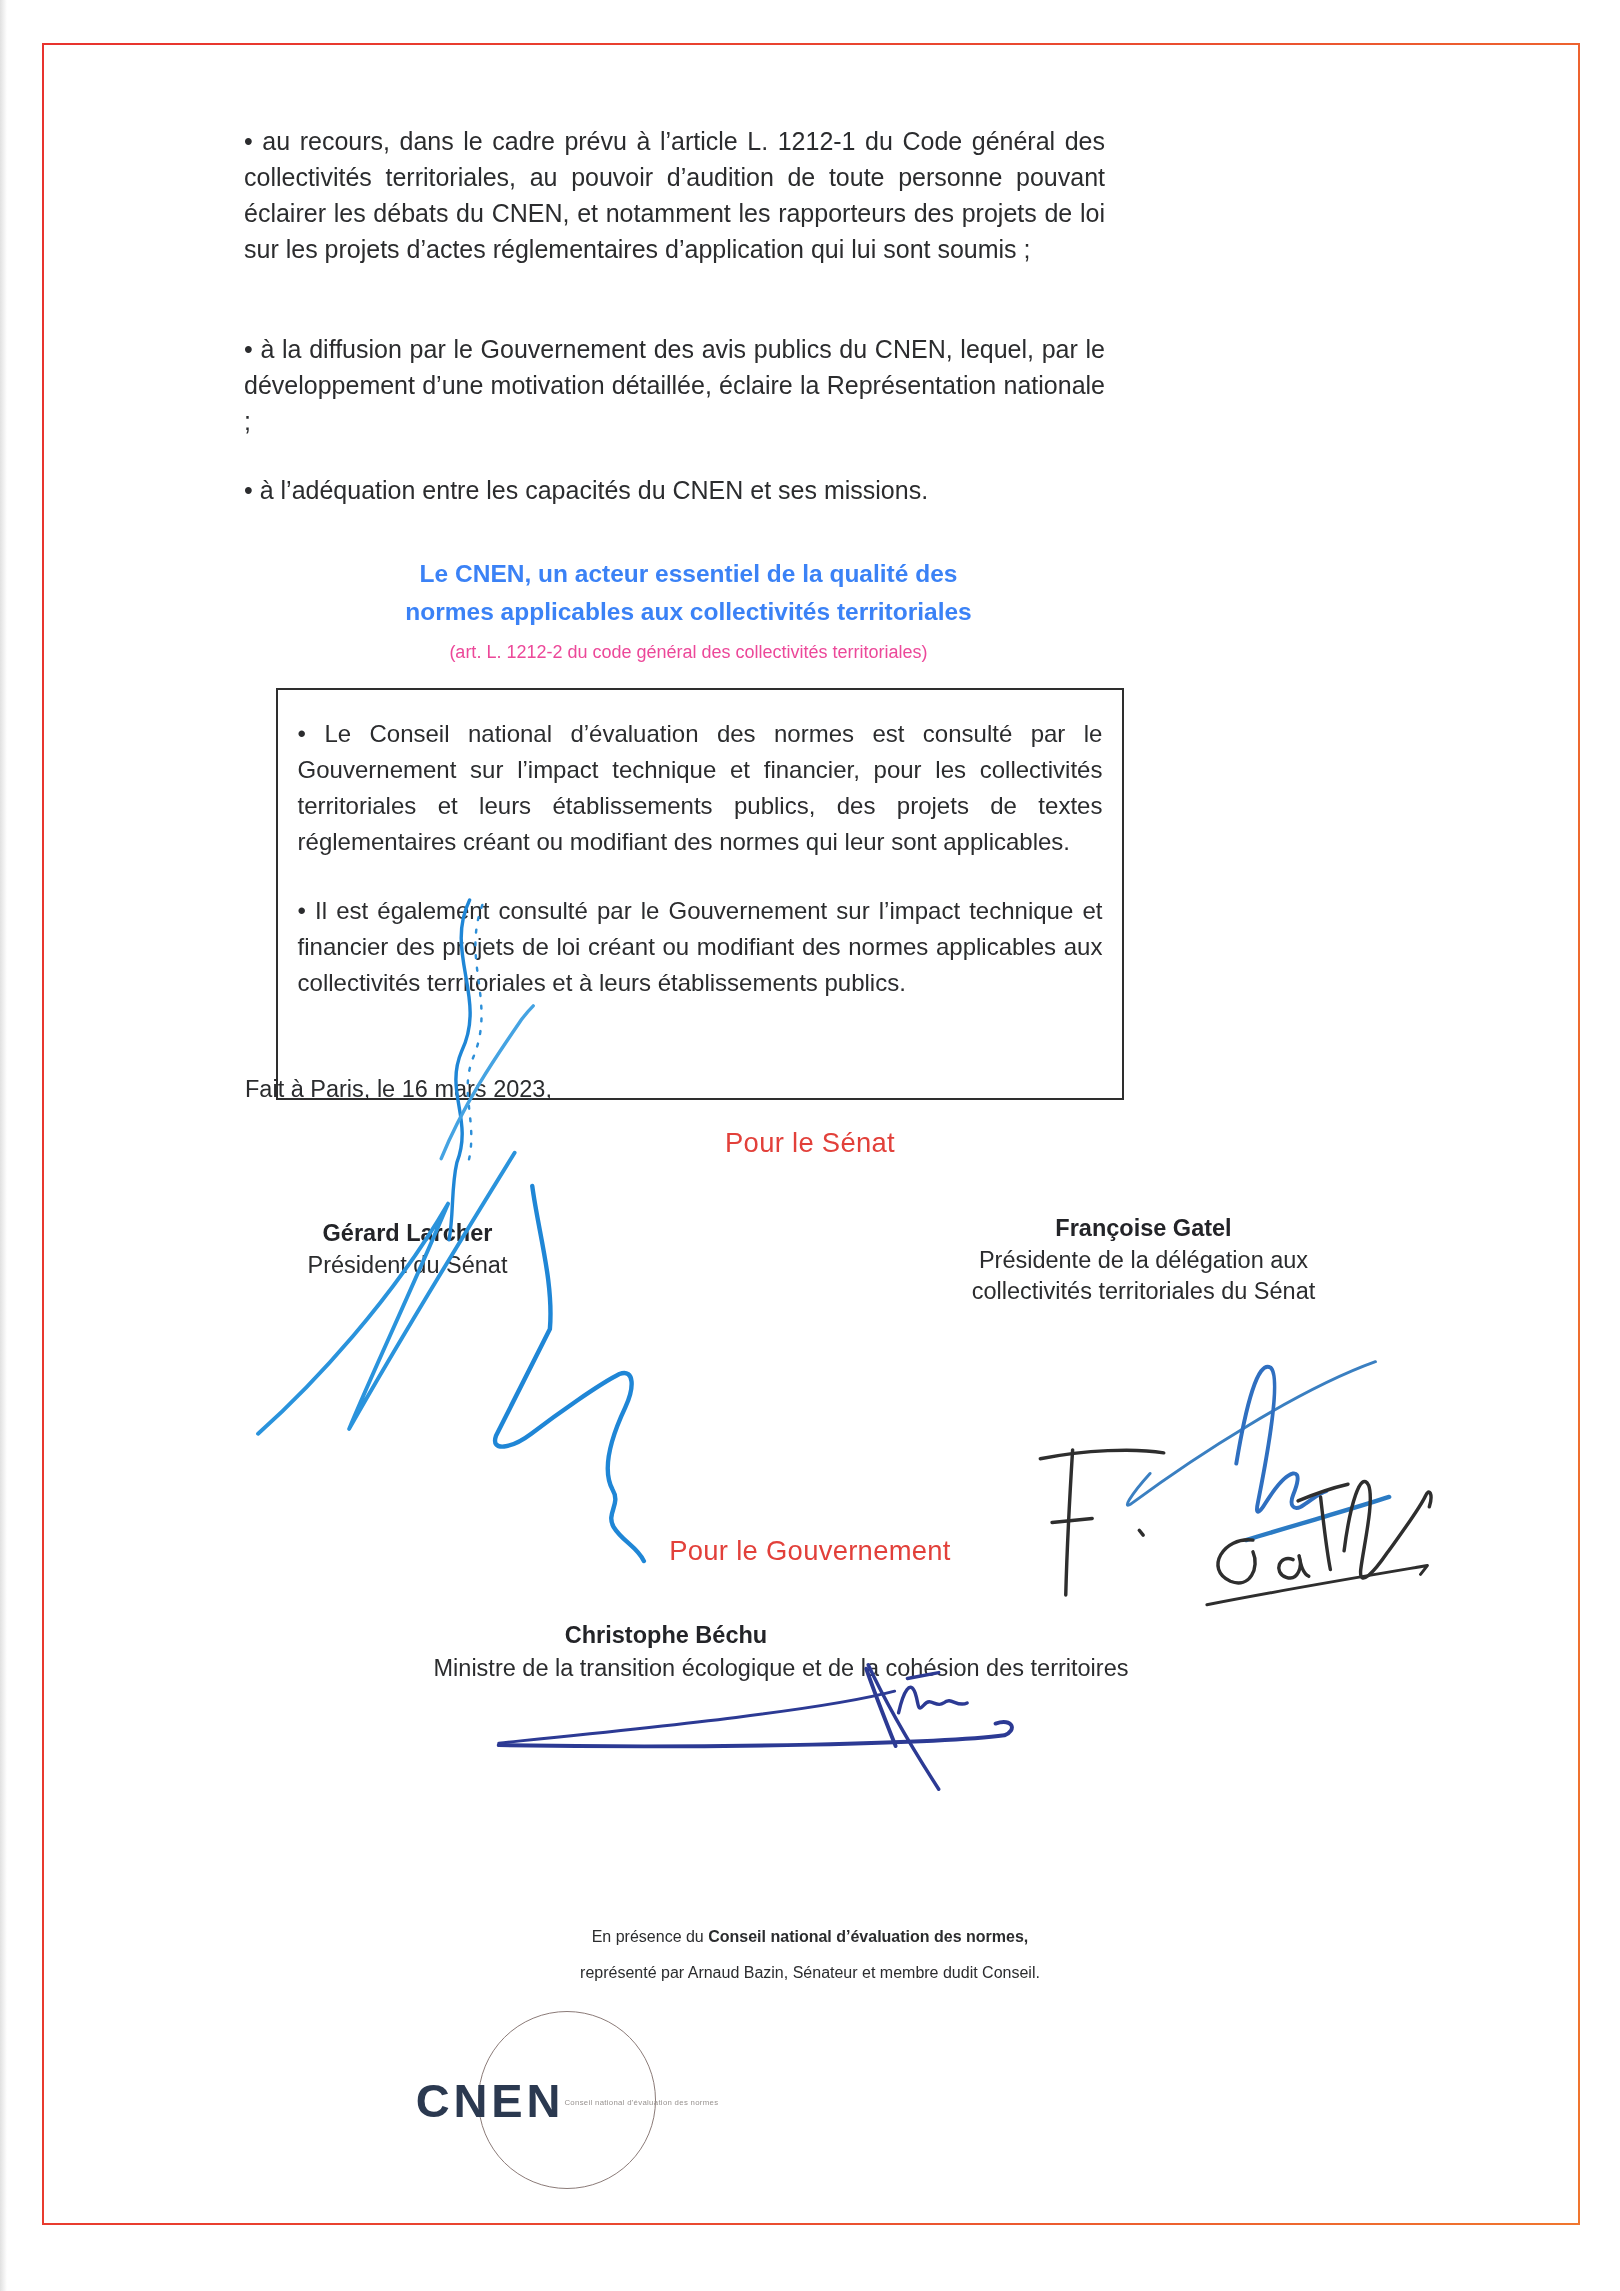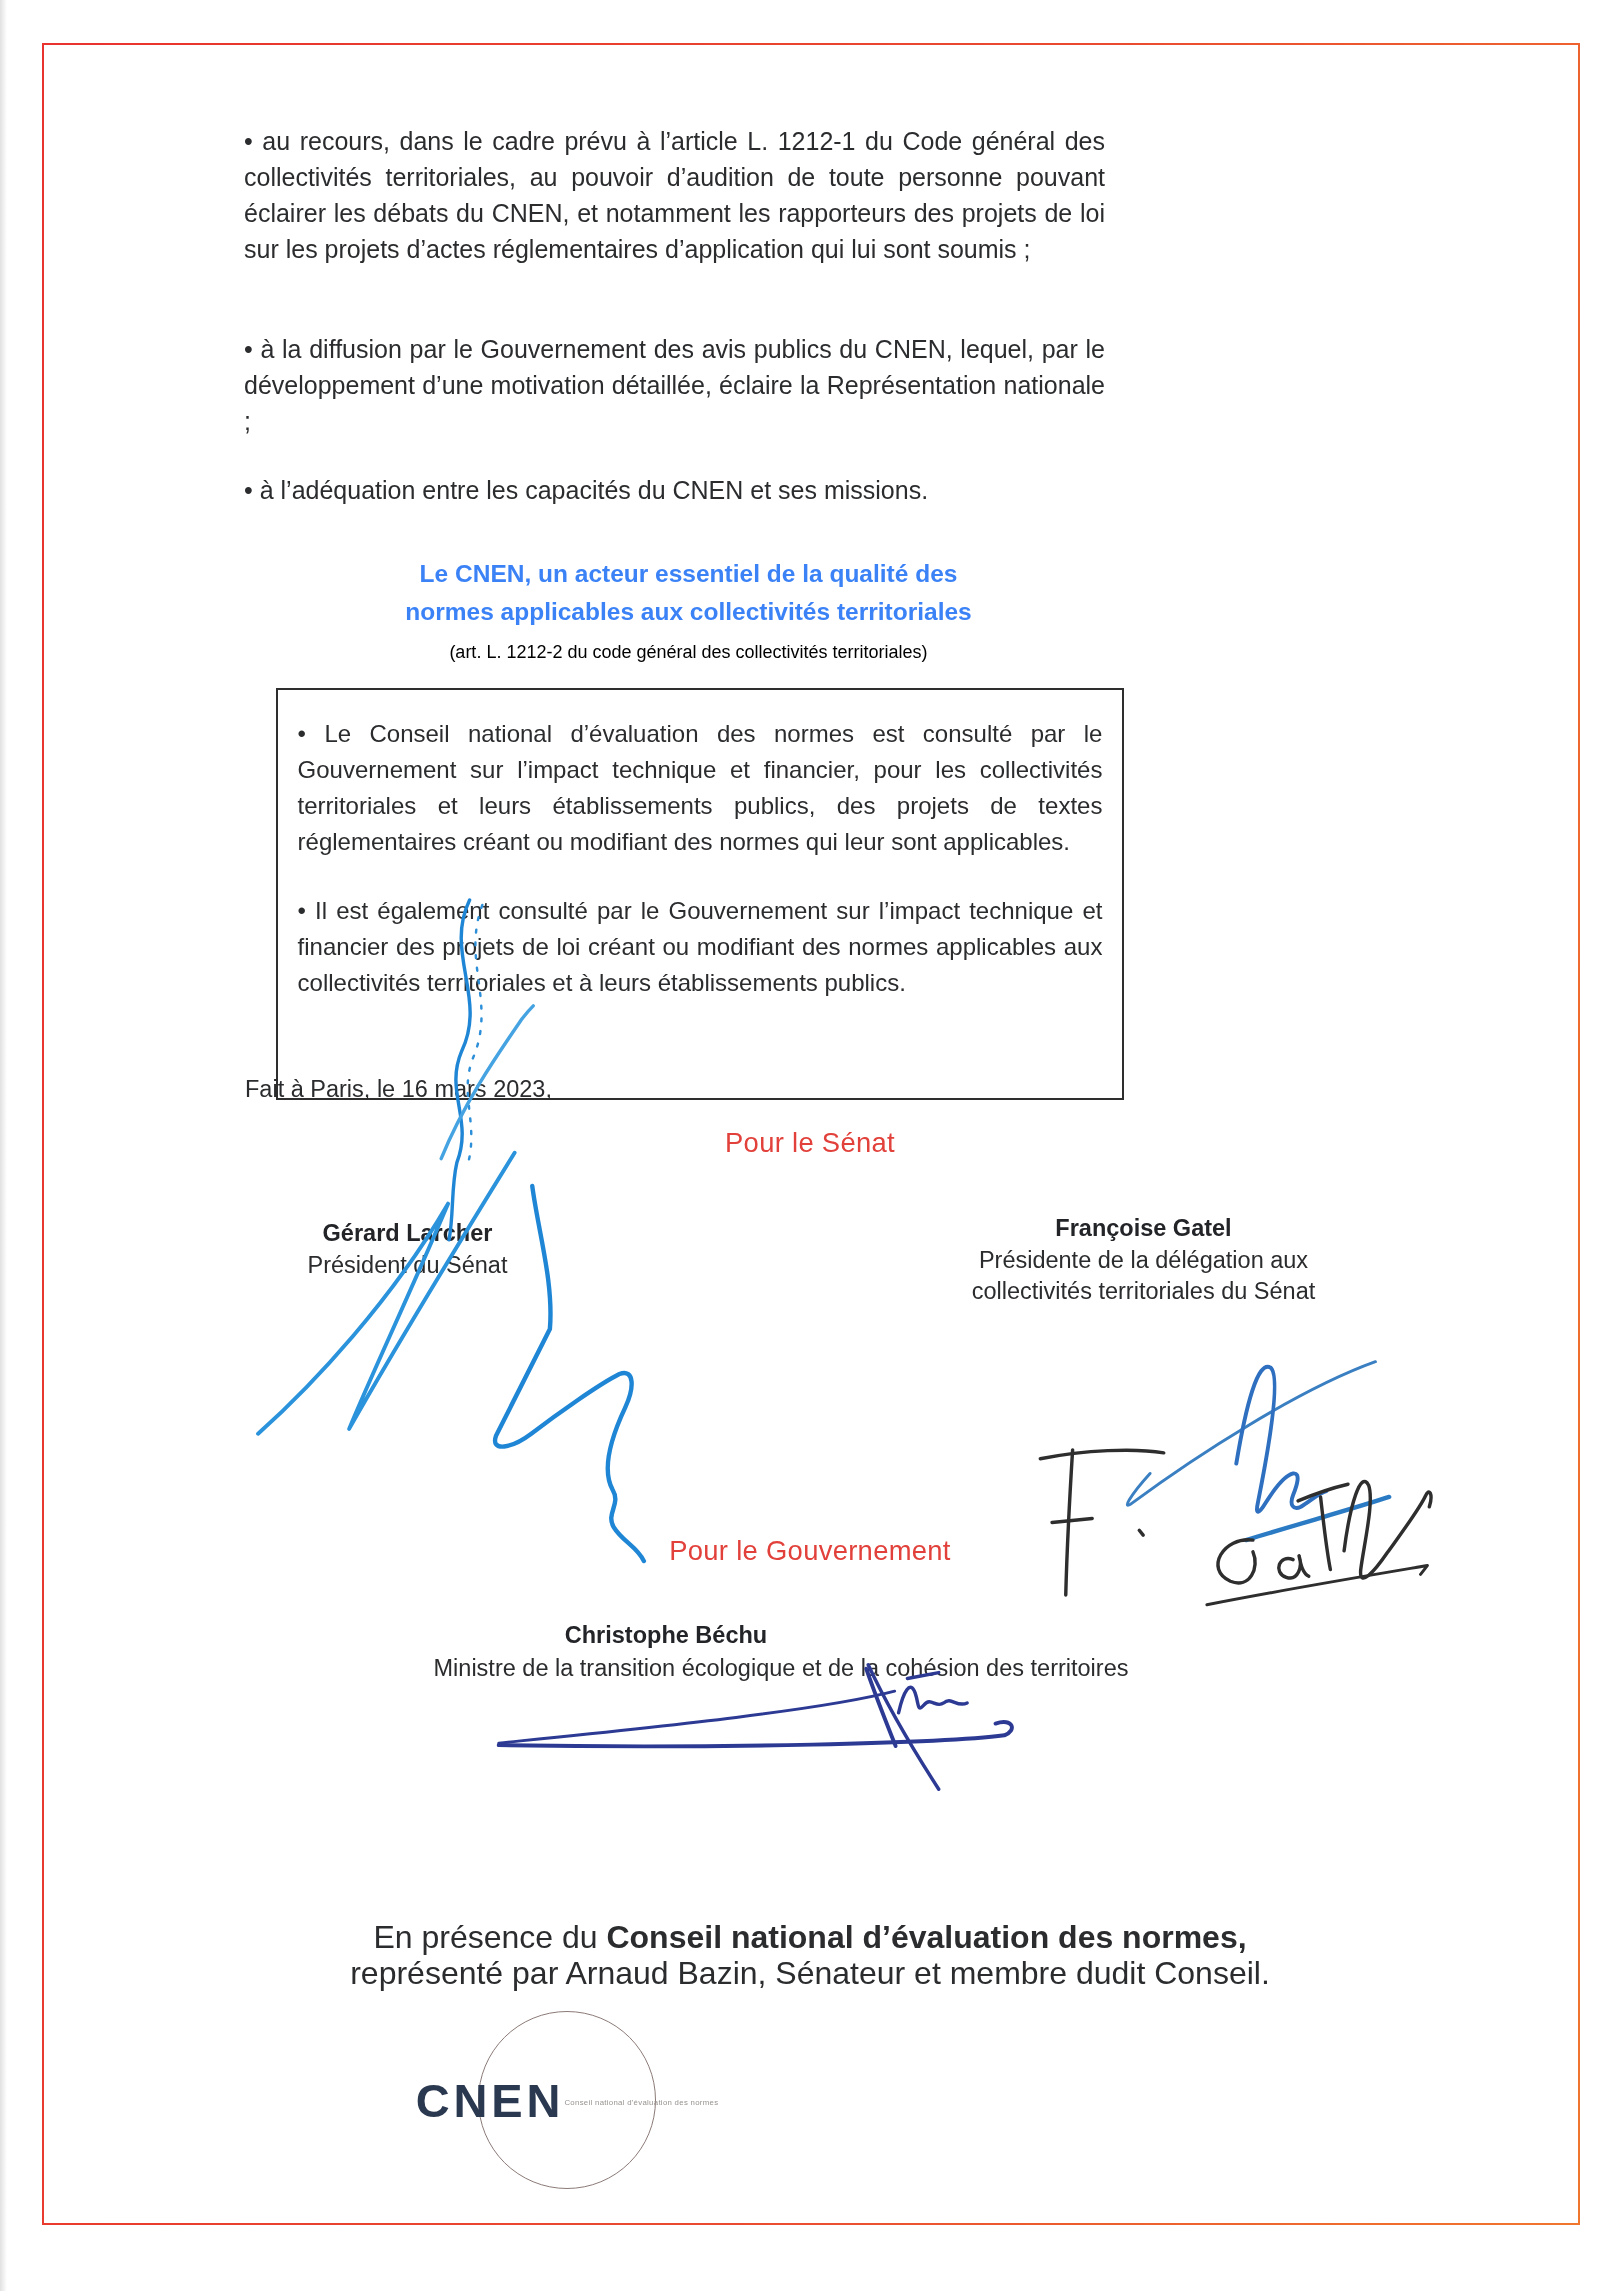--- a/index.html
+++ b/index.html
@@ -15,39 +15,39 @@
     border-image:linear-gradient(100deg,#e8332e 0%,#ea4a30 55%,#f0762e 100%) 1;
     pointer-events:none;z-index:4;
   }
   .para{position:absolute;left:244px;width:861px;font-size:25px;line-height:36px;
     text-align:justify;z-index:2;}
   #p1{top:123px}
   #p2{top:331px}
   #p3{top:472px;text-align:left}
   .heading{position:absolute;left:258px;width:861px;top:555px;text-align:center;z-index:2;}
   .heading .t{font-weight:bold;font-size:24.5px;line-height:38px;color:#3b82f6;}
-  .heading .sub{font-size:18px;margin-top:10.8px;color:#000000;}
+  .heading .sub{font-size:18px;margin-top:10.8px;color:#ec4899;}
   .infobox{position:absolute;left:276px;top:688px;width:848px;height:412px;
     border:2px solid #2e2e2e;box-sizing:border-box;padding:25.5px 19.6px 0 19.6px;z-index:1;}
   .infobox .bpara{font-size:24px;line-height:36px;text-align:justify;}
   .infobox .bpara + .bpara{margin-top:33px;}
   .dateline{position:absolute;left:245px;top:1076px;font-size:23.5px;z-index:2;}
   .redlabel{position:absolute;left:0;width:1620px;text-align:center;font-weight:normal;
     font-size:27.4px;color:#e2403a;letter-spacing:0.3px;z-index:2;}
   #senat-label{top:1127px}
   #gouv-label{top:1535px}
   .sigblock{position:absolute;text-align:center;z-index:2;}
   .sigblock .name{font-weight:bold;font-size:23.5px;color:#232428;line-height:33px;}
   .sigblock .role{font-size:23.5px;line-height:31px;color:#2b2c2e;}
   #larcher-block{left:246px;top:1217px;width:323px;}
   #gatel-block{left:913px;top:1212px;width:461px;}
   #bechu-name{left:176px;top:1619px;width:980px;}
   #bechu-role{left:-29px;top:1653px;width:1620px;}
   .presence{position:absolute;left:0;top:1919px;width:1620px;text-align:center;
-    font-size:32px;line-height:36px;z-index:2;}
+    font-size:16px;line-height:36px;z-index:2;}
   .presence .b{font-weight:bold;}
   .logo{position:absolute;left:478px;top:2011px;width:176px;height:176px;
     border:1px solid #8b7b78;border-radius:50%;display:flex;flex-direction:row;
     align-items:center;justify-content:center;z-index:2;background:#fff;}
   .logo .acr{font-size:47px;letter-spacing:3.9px;color:#2b3950;font-weight:600;}
   .logo .tag{font-size:7.8px;color:#97928f;margin-top:4.9px;letter-spacing:0.3px;white-space:nowrap;}
   svg.sig{position:absolute;overflow:visible;z-index:3;}
   #sig-larcher{left:167px;top:608px;}
   #sig-gatel{left:995px;top:1348px;}
   #sig-bechu{left:475px;top:1652px;}

